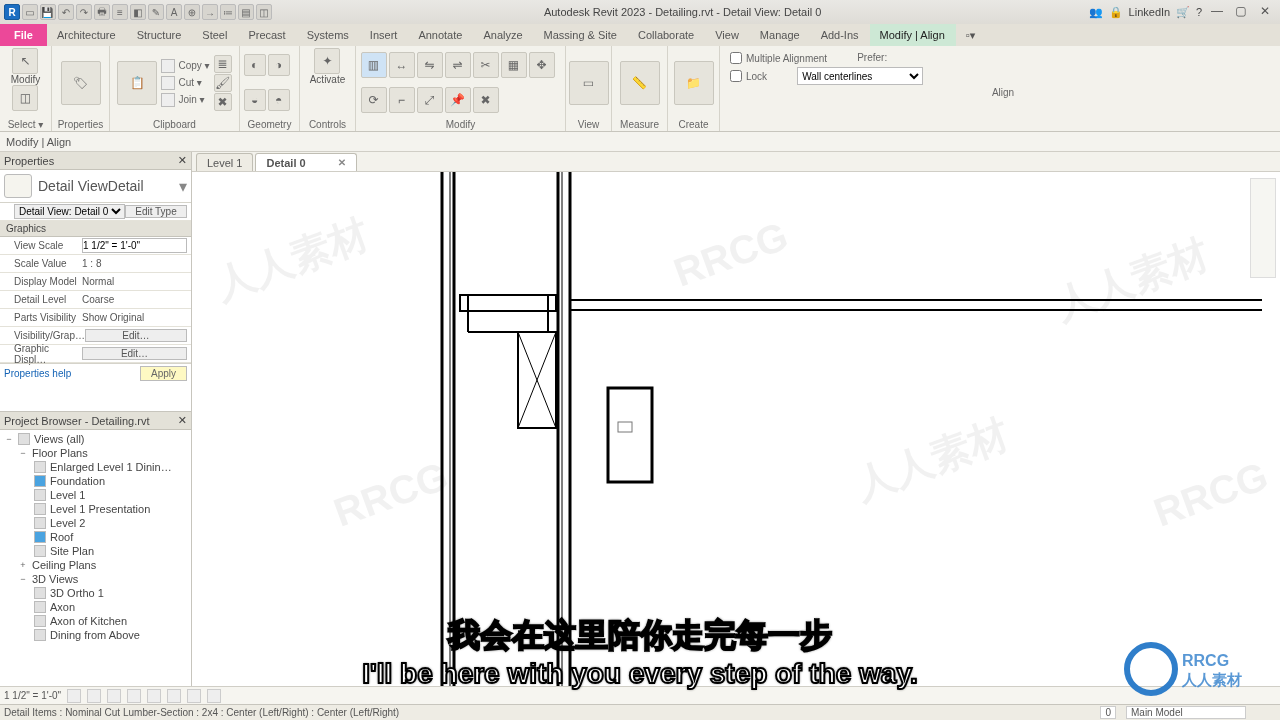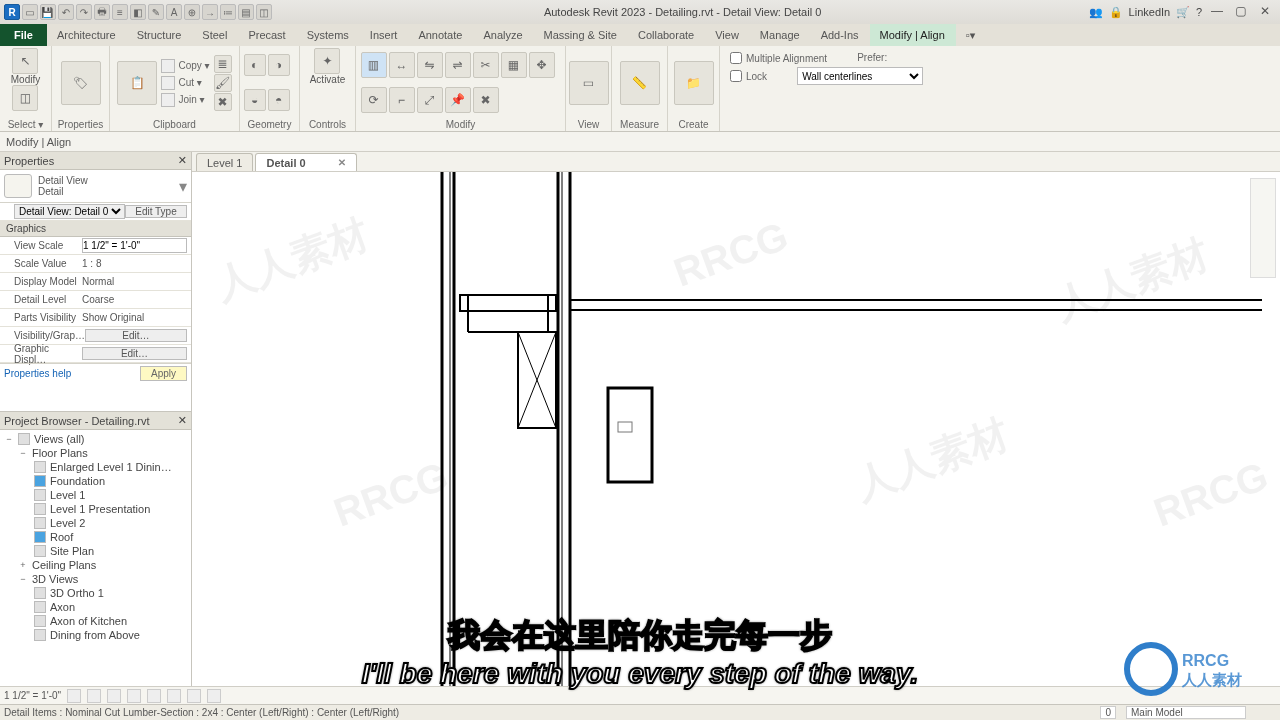--- a/index.html
+++ b/index.html
@@ -9,21 +9,21 @@
   .titlebar { height: 24px; background: linear-gradient(#e9e8e4,#dedcd6); display: flex; align-items: center; font-size: 11px; color: #444; }
   .titlebar .left-icons { display: flex; gap: 2px; padding: 0 4px; }
   .titlebar .ticon { width: 16px; height: 16px; background:#d7d5cf; border:1px solid #bbb; border-radius:2px; display:flex;align-items:center;justify-content:center;font-size:10px;color:#666; }
   .titlebar .ticon.logo { background:#1b6ec2;color:#fff;font-weight:bold;border-color:#155a9c; }
   .titlebar .title { flex:1; text-align:center; }
   .titlebar .right-icons { display:flex; gap:6px; align-items:center; padding-right:6px; font-size:11px; color:#444;}
   .titlebar .winbtn { width:18px; height:16px; text-align:center; line-height:14px; font-size:12px; color:#555; }
 
   
   .menutabs { height: 22px; background:#e4e1d8; display:flex; font-size:11px; }
-  .menutabs .file { background:#14532d; color:#fff; padding:0 14px; display:flex; align-items:center; font-weight:bold;}
+  .menutabs .file { background:#ec4899; color:#fff; padding:0 14px; display:flex; align-items:center; font-weight:bold;}
   .menutabs .tab { padding:0 10px; color:#555; display:flex; align-items:center; border-right:1px solid transparent;}
   .menutabs .tab.active { background:#cde8d5; color:#222; }
 
   
   .ribbon { height: 86px; background:#f3f2ec; border-bottom:1px solid #c7c5bd; display:flex; }
   .rpanel { border-right:1px solid #d5d3ca; display:flex; flex-direction:column; align-items:center; padding:2px 4px 0; font-size:10px; color:#555;}
   .rpanel .row { display:flex; gap:2px; flex:1; align-items:center; }
   .rpanel .stack { display:flex; flex-direction:column; gap:1px; font-size:10px; }
   .rpanel .ricon { width:26px; height:26px; background:#e6e4dc; border:1px solid #c9c7be; border-radius:2px; display:flex;align-items:center;justify-content:center; font-size:12px; color:#666;}
   .rpanel .ricon.big { width:40px; height:44px; }
@@ -38,21 +38,21 @@
   .ctxbar { height:20px; background:#f4f3ee; border-bottom:1px solid #d0cec6; font-size:11px; color:#555; display:flex; align-items:center; padding:0 6px;}
 
   
   .main { display:flex; height:calc(720px - 24px - 22px - 86px - 20px - 18px - 16px); }
   .leftpanes { width:192px; display:flex; flex-direction:column; border-right:1px solid #c7c5bd;}
   .panehdr { height:18px; background:#e3e1d8; border-bottom:1px solid #c5c3ba; display:flex; align-items:center; justify-content:space-between; padding:0 4px; font-size:11px; color:#444;}
   .panehdr .x { cursor:pointer;}
   .properties { flex:0 0 260px; display:flex; flex-direction:column; background:#fff; border-bottom:1px solid #c7c5bd;}
   .properties .typebox { display:flex; align-items:center; gap:6px; padding:4px; border-bottom:1px solid #d5d3ca;}
   .properties .typebox .ticon2 { width:28px;height:24px; border:1px solid #bbb; background:#f5f4ee; border-radius:3px;}
-  .properties .typebox .txts { display:flex; flex-direction:column; font-size:10px; color:#555;}
+  .properties .typebox .txts { display:flex; flex-direction:row; font-size:14px; color:#555;}
   .properties .row2 { display:flex; align-items:center; border-bottom:1px solid #e4e2d9; font-size:10px; color:#555; height:18px;}
   .properties .row2 .k { flex:0 0 82px; padding-left:14px;}
   .properties .row2 .v { flex:1; padding-right:4px;}
   .properties .row2 .v .btn { display:block; text-align:center; border:1px solid #bbb; background:#eee; font-size:10px;}
   .properties .sect { background:#e3e1d8; font-size:10px; color:#444; padding:2px 6px; border-bottom:1px solid #c5c3ba;}
   .properties select, .properties input[type=text] { width:100%; font-size:10px; border:1px solid #bbb; height:15px;}
   .properties .helprow { display:flex; justify-content:space-between; font-size:10px; color:#1463b5; padding:2px 4px; border-top:1px solid #d5d3ca; align-items:center;}
   .properties .helprow .apply { border:1px solid #bbb; background:#fef9c3; color:#666; padding:1px 10px;font-size:10px;}
 
   .browser { flex:1; overflow:auto; background:#fff; }
@@ -71,21 +71,21 @@
   .viewtabs .vtab.active { background:#fff; font-weight:bold;gap:32px;}
   .viewtabs .vtab .vx { color:#888; font-size:10px;}
   .canvas { position:absolute; top:20px; left:0; right:0; bottom:0; background:#fff;}
   .canvas svg { position:absolute; left:0; top:0; }
   .watermark { position:absolute; color:rgba(120,120,120,.10); font-size:40px; font-weight:bold; transform:rotate(-20deg); pointer-events:none;}
   .navcube { position:absolute; right:4px; top:6px; width:26px; height:100px; background:rgba(240,240,234,.6); border:1px solid #ddd;}
 
   
   .subs { position:fixed; left:50%; bottom:30px; transform:translateX(-50%); text-align:center; pointer-events:none;}
   .subs .cn { font-size:32px; font-weight:700; color:#fff; -webkit-text-stroke:2px #000; text-shadow:0 0 3px #000;}
-  .subs .en { font-size:28px; font-weight:700; color:#fff; -webkit-text-stroke:2px #000; text-shadow:0 0 3px #000;font-style:italic;}
+  .subs .en { font-size:28px; font-weight:700; color:#fff; -webkit-text-stroke:2px #000; text-shadow:0 0 3px #000;}
 
   
   .viewstatus { height:18px; background:#f6f5f0; border-top:1px solid #d0cec6; display:flex; align-items:center; font-size:10px; color:#555; padding:0 4px; gap:6px;}
   .viewstatus .vsicon { width:14px;height:14px;border:1px solid #ccc;background:#eee;}
   .appstatus { height:16px; background:#eeece4; border-top:1px solid #c7c5bd; display:flex; align-items:center; font-size:10px; color:#555; padding:0 4px; gap:10px;}
   .appstatus .fld { border:1px solid #ccc; background:#fff; padding:0 4px;}
 
   .logo-br { position:fixed; right:6px; bottom:20px; width:150px; height:62px; pointer-events:none;}
   .logo-br .ring { width:54px;height:54px; border:6px solid #2f7eca; border-radius:50%; position:absolute; left:0; bottom:4px;}
   .logo-br .txt1 { position:absolute; left:58px; bottom:30px; font-size:16px; font-weight:700; color:rgba(47,126,202,.8);}
@@ -245,20 +245,21 @@
         <span style="font-size:10px;color:#666">Prefer:</span>
       </div>
       <div style="display:flex;gap:30px;align-items:center;">
         <label class="chk">
             <input type="checkbox" style="">
             <span>Lock</span>
           </label>
         <select style="width:126px"><option>Wall centerlines</option></select>
       </div>
     </div>
+    <div class="label" style="width:100%;text-align:center">Align</div>
   </div>
 </div>
 
 <div class="ctxbar">
     <span>Modify | Align</span>
   </div>
 
 <div class="main">
   <div class="leftpanes">
 

